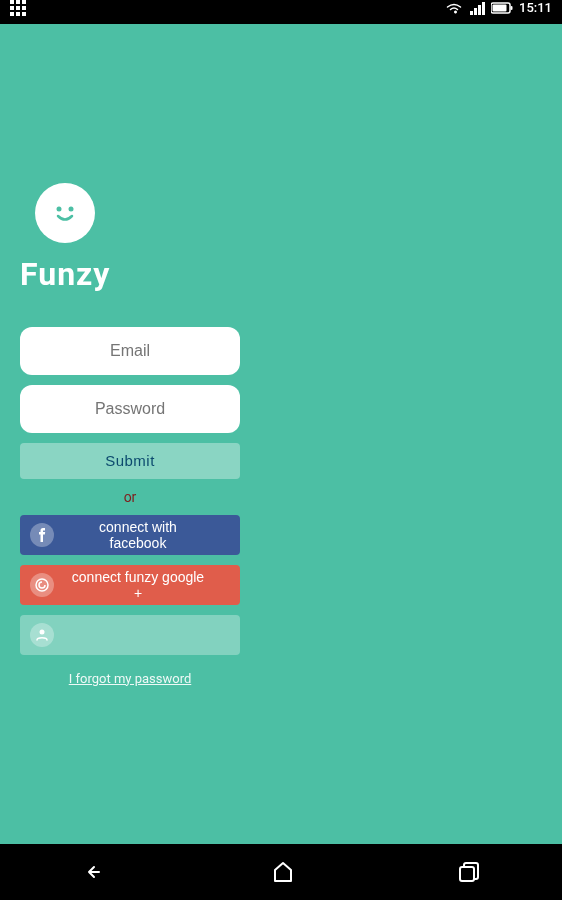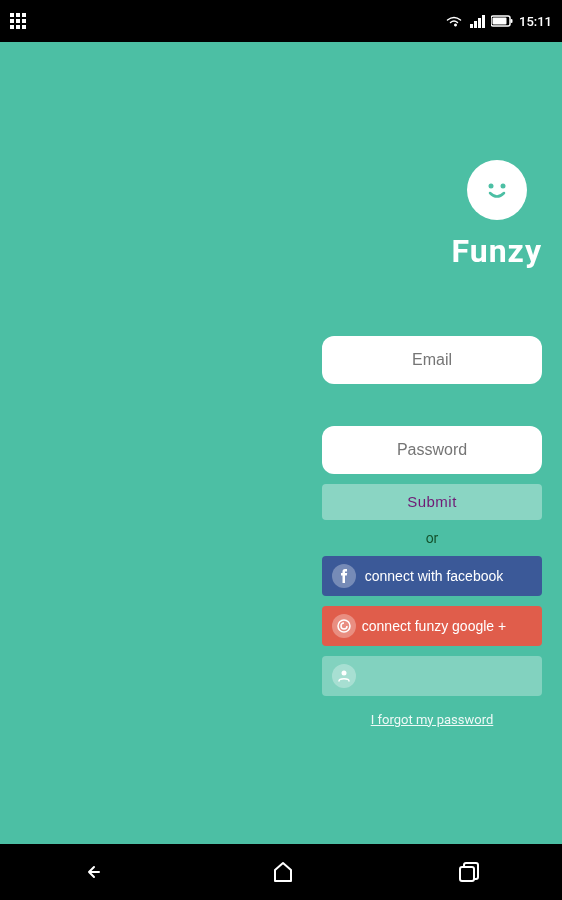--- a/index.html
+++ b/index.html
@@ -10,23 +10,23 @@
       background: #000;
       font-family: 'Roboto', Arial, sans-serif;
       overflow: hidden;
       display: flex;
       flex-direction: column;
     }
 
     
     .status-bar {
       background: #000;
-      height: 42px;
-      display: flex;
-      align-items: center;
+      height: 24px;
+      display: flex;
+      align-items: flex-start;
       justify-content: space-between;
       padding: 0 10px;
       flex-shrink: 0;
     }
 
     .status-bar-left {
       display: flex;
       align-items: center;
       gap: 3px;
     }
@@ -66,21 +66,21 @@
       height: 4px;
       background: #fff;
     }
 
     
     .app-area {
       background: #4cbfa4;
       flex: 1;
       display: flex;
       flex-direction: column;
-      align-items: flex-end;
+      align-items: flex-start;
       justify-content: center;
       padding: 20px;
     }
 
     
     .logo-container {
       display: flex;
       flex-direction: column;
       align-items: center;
       margin-bottom: 30px;
@@ -129,54 +129,53 @@
     .text-input {
       width: 100%;
       height: 48px;
       background: #fff;
       border: none;
       border-radius: 12px;
       text-align: center;
       font-size: 16px;
       color: #999;
       outline: none;
-      margin-top: 32px;
     }
 
     .submit-btn {
       width: 100%;
       height: 36px;
       background: rgba(255,255,255,0.35);
       border: none;
       border-radius: 4px;
-      color: #701a75;
+      color: #0c4a6e;
       font-size: 15px;
       cursor: pointer;
       letter-spacing: 0.5px;
     }
 
     .or-text {
-      color: #14532d;
+      color: #7f1d1d;
       font-size: 14px;
     }
 
     
     .social-btn {
       width: 100%;
       height: 40px;
       border: none;
       border-radius: 4px;
       display: flex;
       align-items: center;
       cursor: pointer;
       font-size: 14px;
       color: #fff;
       font-weight: 400;
       padding: 0 10px;
-      gap: 4px;
+      gap: 16px;
     }
 
     .facebook-btn {
       background: #3b5998;
     }
 
     .google-btn {
       background: #e05d4b;
     }
 

